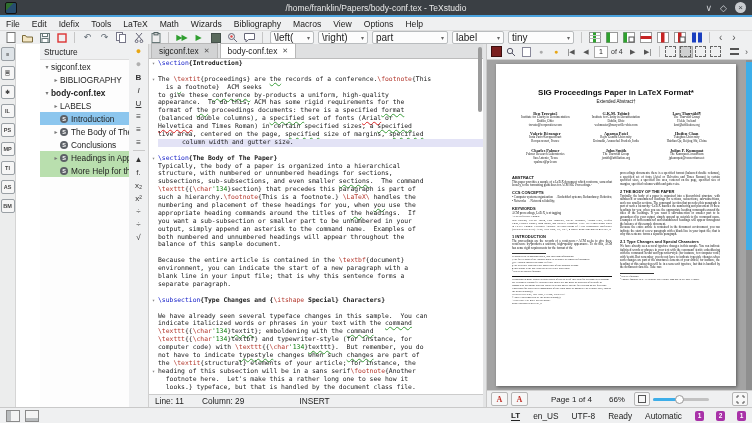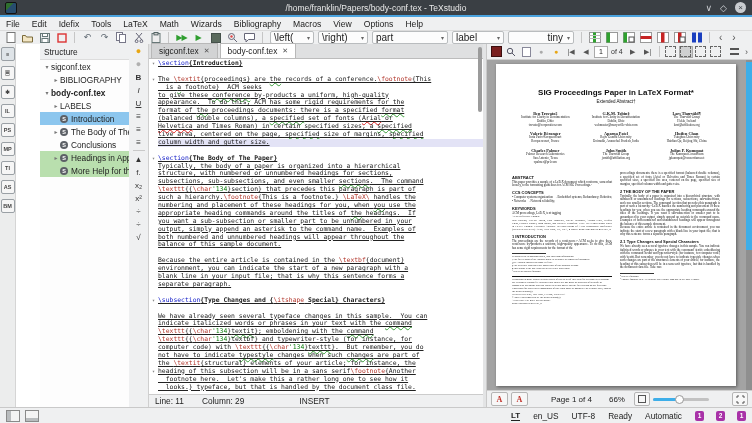--- a/index.html
+++ b/index.html
@@ -63,22 +63,22 @@
   
   .editor-zone{position:absolute;left:149px;top:0;width:334px;height:363px;background:#fff;}
   .tabbar{height:15px;background:#dfe0e1;border-bottom:1px solid #bcbcbc;display:flex;align-items:flex-end;box-sizing:border-box;}
   .tab{height:14px;display:flex;align-items:center;gap:5px;padding:0 7px;font-size:8.3px;
        background:#d2d3d4;border:1px solid #b8b8b8;border-bottom:none;margin-left:2px;}
   .tab.active{background:#fff;}
   .tab .x{font-size:7px;color:#555;}
   .editor{position:absolute;left:0;top:16px;width:334px;height:334px;overflow:hidden;background:#fff;}
   .ed-line{display:flex;height:7.9px;line-height:7.9px;font-family:"DejaVu Sans Mono",monospace;font-size:6.4px;white-space:pre;}
   .ed-line .fold{width:9px;text-align:center;color:#8a8a8a;font-size:5px;flex:0 0 auto;}
-  .ed-line .code{flex:1;text-decoration:underline;}
-  .ed-line .code.hl{background:#e3e3f6;}
+  .ed-line .code{flex:1;}
+  .ed-line .code.hl{background:#e3e3f6;padding-left:24px;}
   .sk{color:#1620c8;}
   .sr{color:#b2352a;}
   .sg{color:#0f7d0f;}
   .sb{font-weight:bold;}
   .sug{text-decoration:underline wavy #3a9e3a 0.5px;}
   .sur{text-decoration:underline wavy #d22 0.5px;margin-top:32px;}
   .ed-scroll{position:absolute;right:1px;top:3px;width:4px;height:65px;background:#9b9b9b;border-radius:2px;}
   .editor-status{position:absolute;left:0;bottom:0;width:334px;height:13px;background:#eff0f1;border-top:1px solid #cccccc;
                  display:flex;align-items:center;font-size:8.3px;color:#222;box-sizing:border-box;}
   
@@ -238,21 +238,21 @@
         <span class="chev">▾</span>
       </span>
       <span class="combo" style="width: 68px;">
         <span class="cl">part</span>
         <span class="chev">▾</span>
       </span>
       <span class="combo" style="width: 44px;">
         <span class="cl">label</span>
         <span class="chev">▾</span>
       </span>
-      <span class="combo" style="width: 58px; justify-content: flex-end;">
+      <span class="combo" style="width: 58px;">
         <span class="cl">tiny</span>
         <span class="chev">▾</span>
       </span>
     </span>
   <span class="tsep"></span>
   <span class="tbtn">
     <svg width="12" height="11">
         <rect x="0.5" y="0.5" width="11" height="10" fill="#fff" stroke="#999"></rect>
         <rect x="4" y="0.5" width="3" height="10" fill="#2fa12f"></rect>
         <path d="M0.5 3.5 h11 M0.5 6.5 h11" stroke="#bbb"></path>

